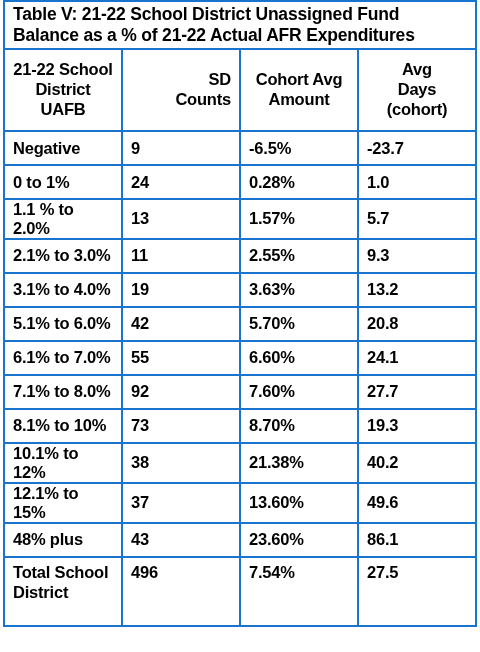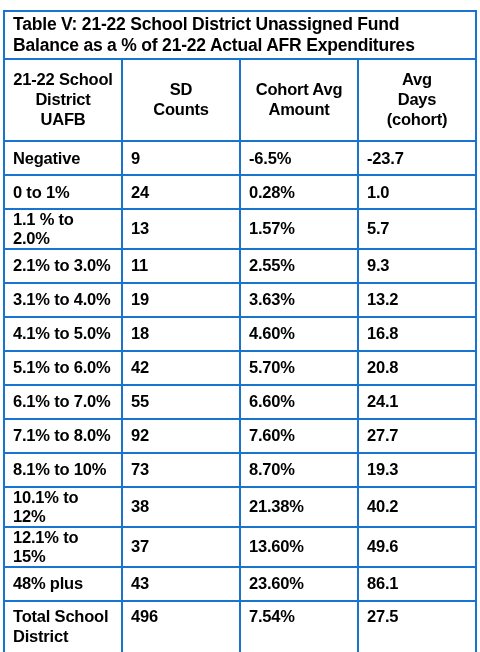--- a/index.html
+++ b/index.html
@@ -12,21 +12,21 @@
     height: 652px;
     font-family: "Liberation Sans", sans-serif;
     overflow: hidden;
   }
 
   .table-wrap {
     position: relative;
     width: 480px;
     height: 652px;
     box-sizing: border-box;
-    padding: 10px 3px 3px 3px;
+    padding: 0 3px 3px 3px;
     background: #ffffff;
   }
 
   table.fund-table {
     width: 474px;
     border-collapse: collapse;
     table-layout: fixed;
     background: #ffffff;
   }
 
@@ -103,21 +103,21 @@
         <span class="line">Table V: 21-22 School District Unassigned Fund</span>
         <span class="line">Balance as a % of 21-22 Actual AFR Expenditures</span>
       </td>
     </tr>
 
     <tr>
       <td class="head-cell" style="width:161px;">
         <span class="line">21-22 School</span>
         <span class="line">District UAFB</span>
       </td>
-      <td class="head-cell" style="width:89px;">
+      <td class="head-cell" style="width:89px;text-align:right;">
         <span class="line">SD</span>
         <span class="line">Counts</span>
       </td>
       <td class="head-cell" style="width:130px;">
         <span class="line">Cohort Avg</span>
         <span class="line">Amount</span>
       </td>
       <td class="head-cell" style="width:94px;">
         <span class="line">Avg</span>
         <span class="line">Days</span>
@@ -153,26 +153,20 @@
       <td class="data-cell">9.3</td>
     </tr>
 
     <tr>
       <td class="data-cell">3.1% to 4.0%</td>
       <td class="data-cell hl muted">19</td>
       <td class="data-cell">3.63%</td>
       <td class="data-cell">13.2</td>
     </tr>
 
-    <tr>
-      <td class="data-cell">4.1% to 5.0%</td>
-      <td class="data-cell hl muted">18</td>
-      <td class="data-cell">4.60%</td>
-      <td class="data-cell">16.8</td>
-    </tr>
 
     <tr>
       <td class="data-cell">5.1% to 6.0%</td>
       <td class="data-cell hl muted">42</td>
       <td class="data-cell">5.70%</td>
       <td class="data-cell">20.8</td>
     </tr>
 
     <tr>
       <td class="data-cell">6.1% to 7.0%</td>

